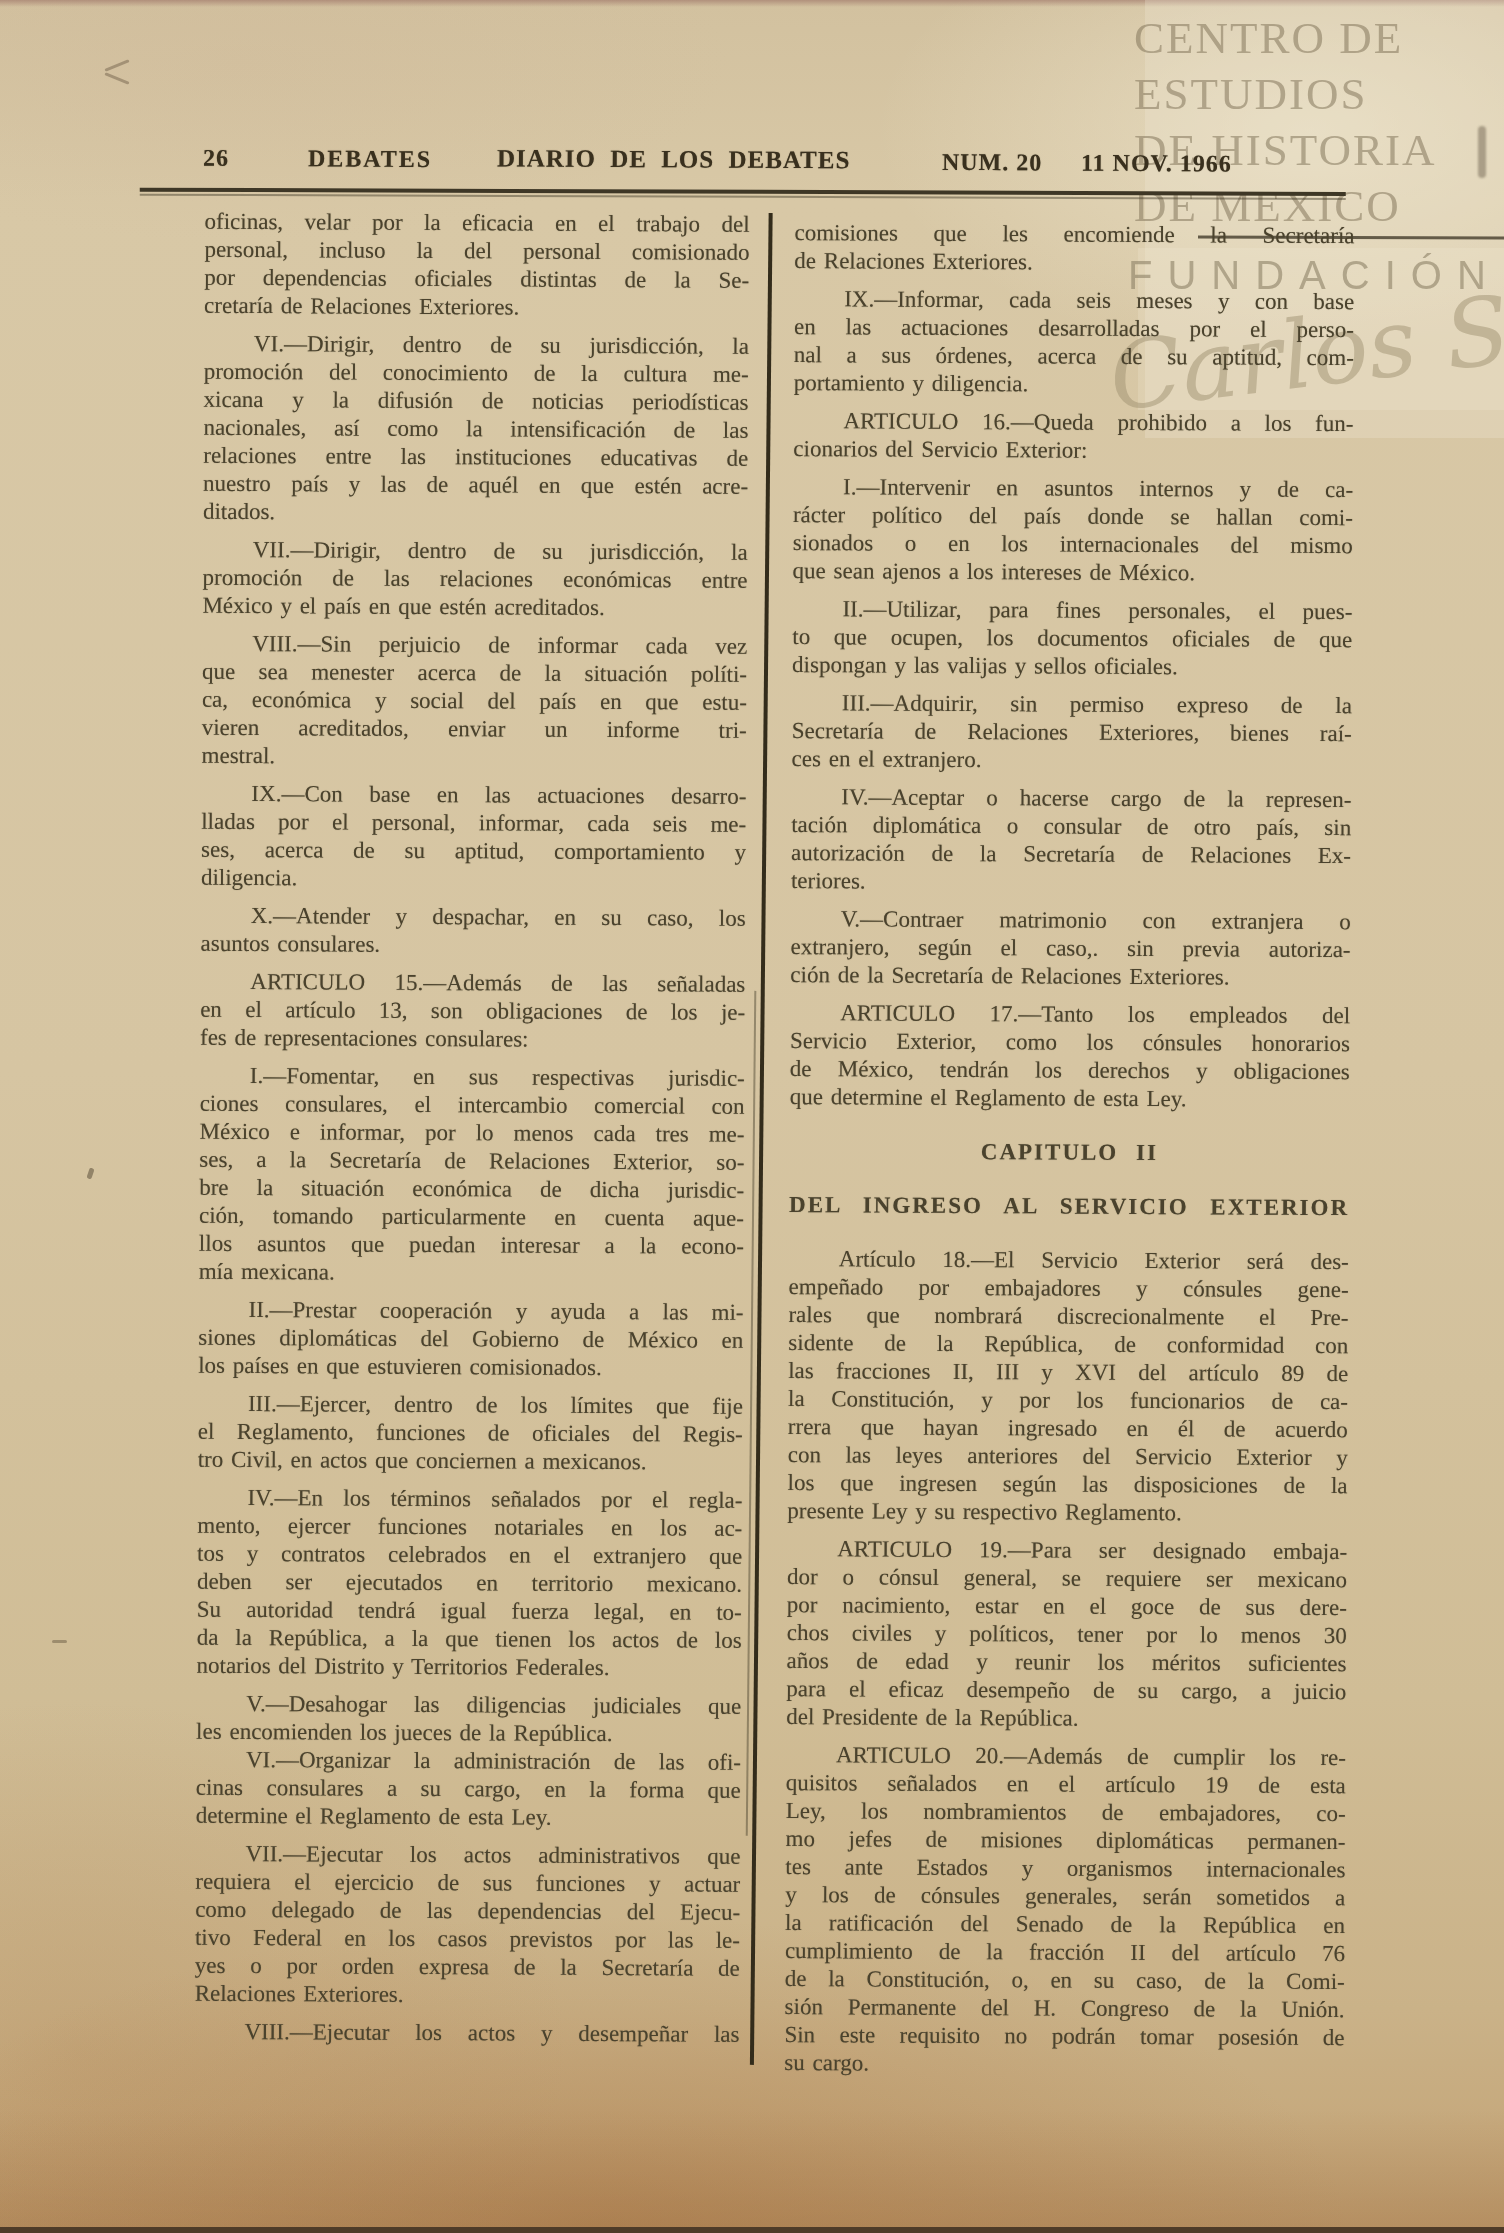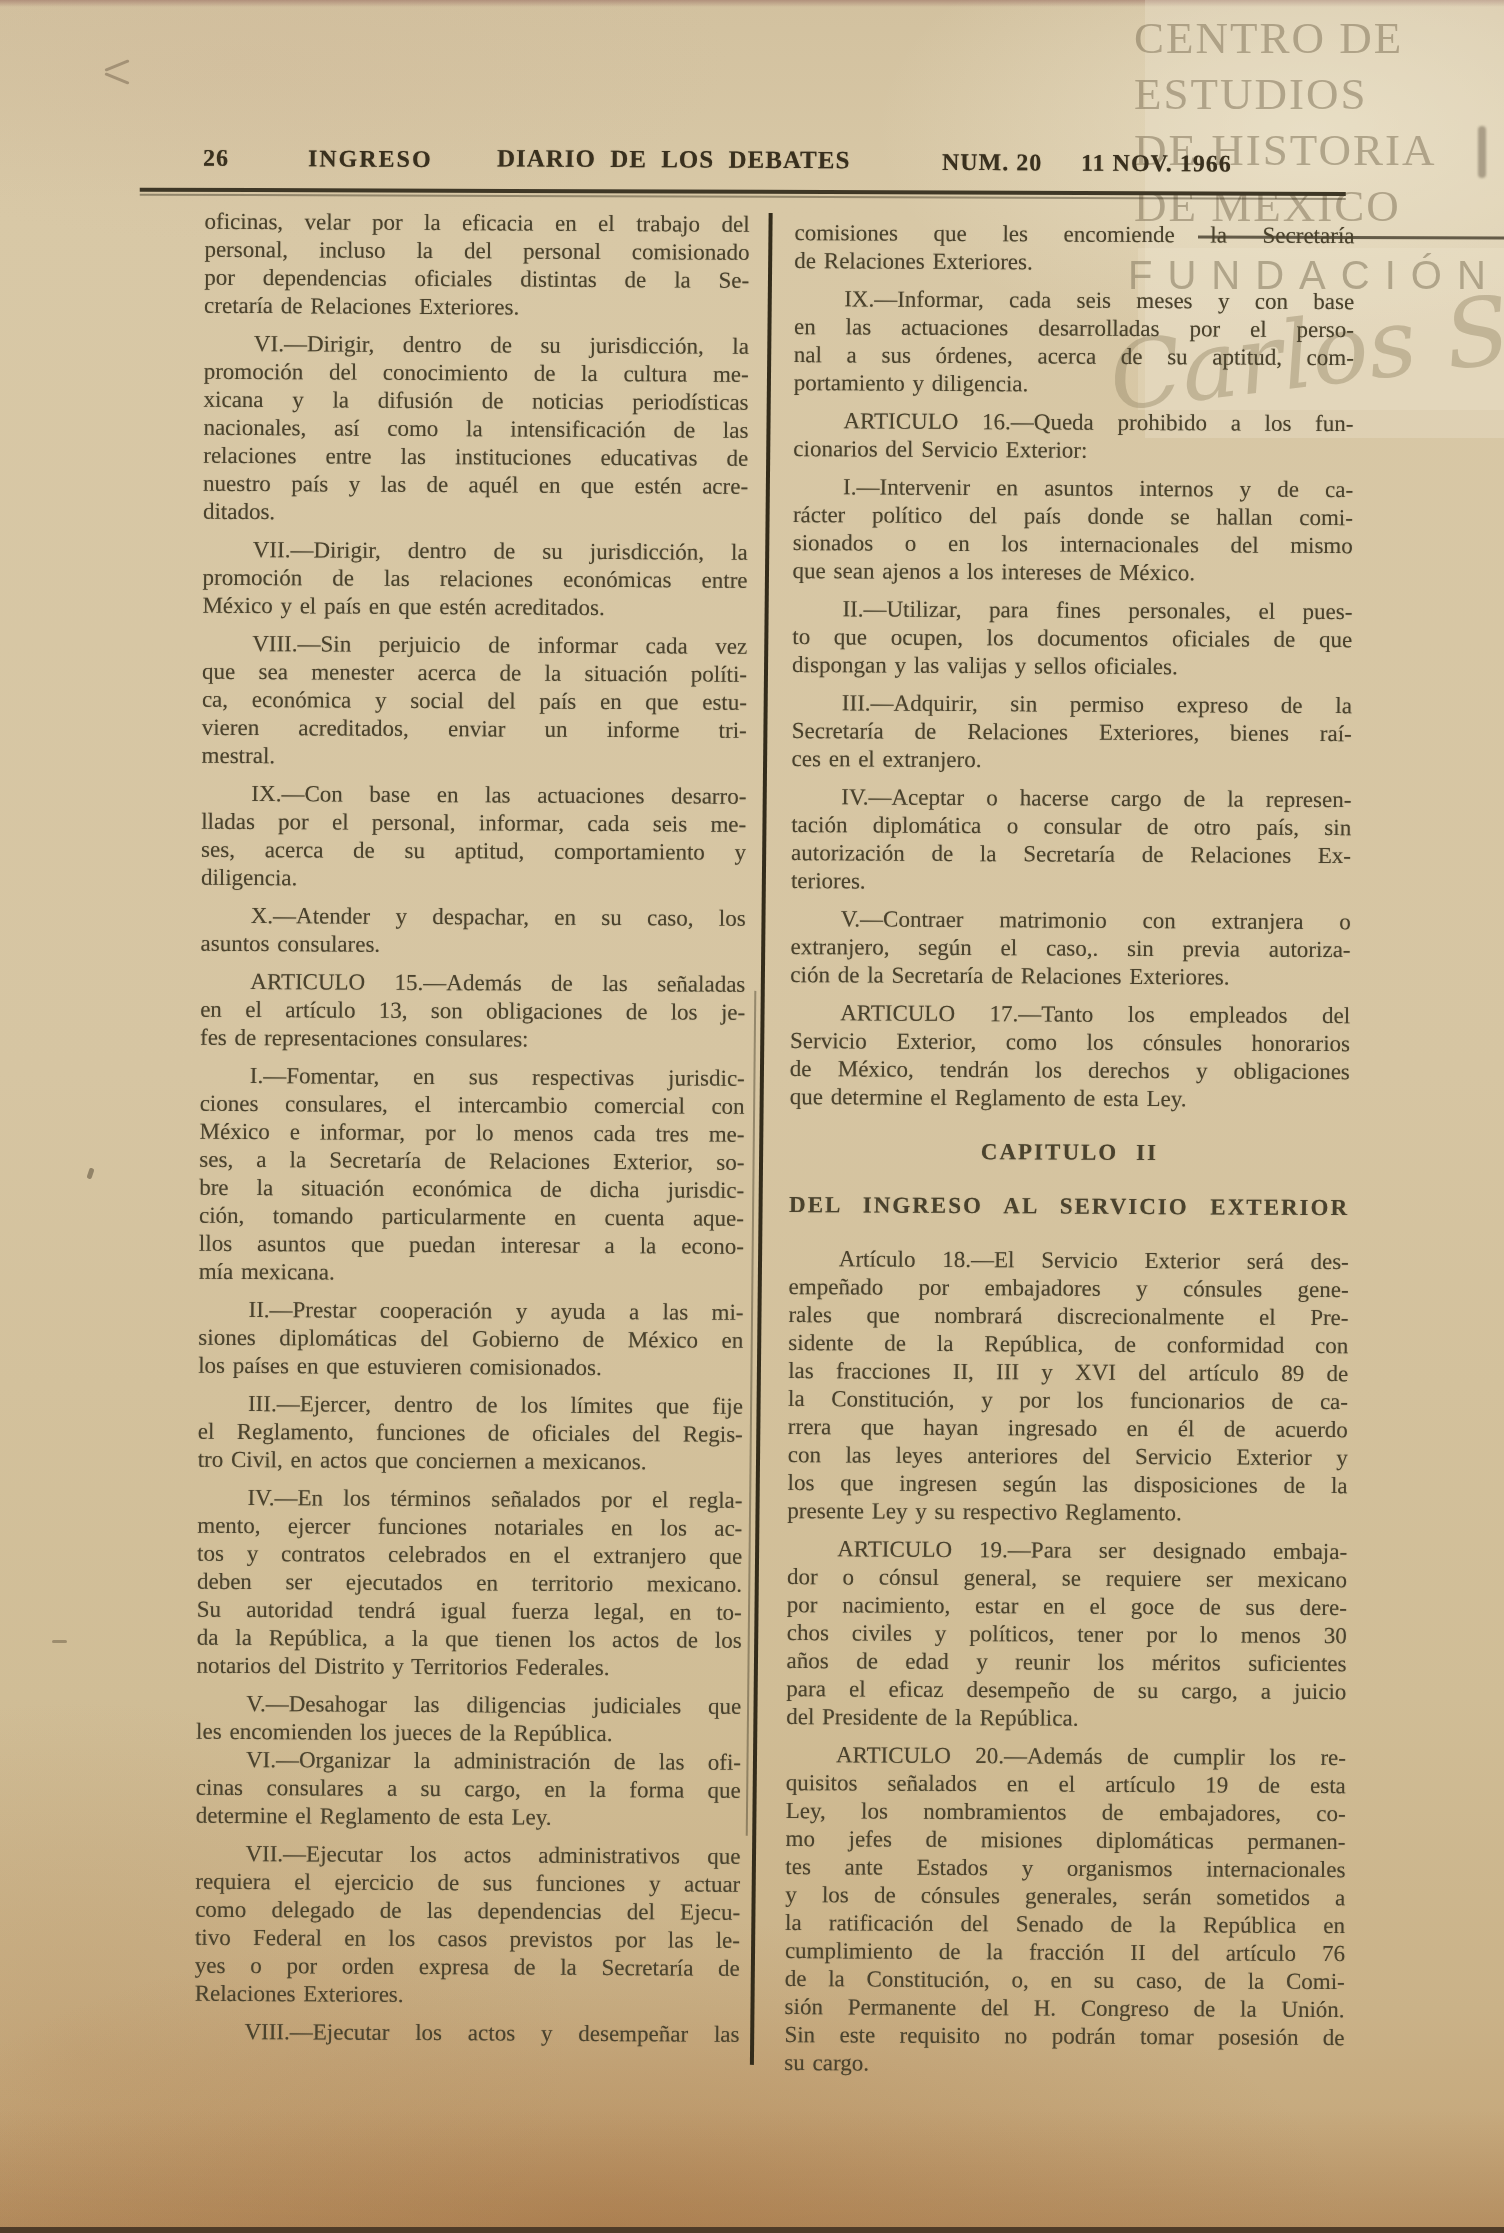--- a/index.html
+++ b/index.html
@@ -93,21 +93,21 @@
   <div class="wm-line">ESTUDIOS</div>
   <div class="wm-line">DE HISTORIA</div>
   <div class="wm-line">DE MEXICO</div>
 </div>
 <div class="wm-foundation">FUNDACIÓN</div>
 <div class="wm-signature">Carlos Slim</div>
 <div class="artifact-underline"></div>
 
 <div id="content">
   <span class="header-item" id="h-num">26</span>
-  <span class="header-item" id="h-senado">INGRESO</span>
+  <span class="header-item" id="h-senado">DEBATES</span>
   <span class="header-item" id="h-diario">DIARIO DE LOS DEBATES</span>
   <span class="header-item" id="h-issue">NUM. 20</span>
   <span class="header-item" id="h-date">11 NOV. 1966</span>
   <div class="rule1"></div>
   <div class="rule2"></div>
   <div class="divider"></div>
   <div class="divider2"></div>
   <div class="col" id="col-left">
       <div class="para noindent">
         <div class="tline">oficinas, velar por la eficacia en el trabajo del</div>

